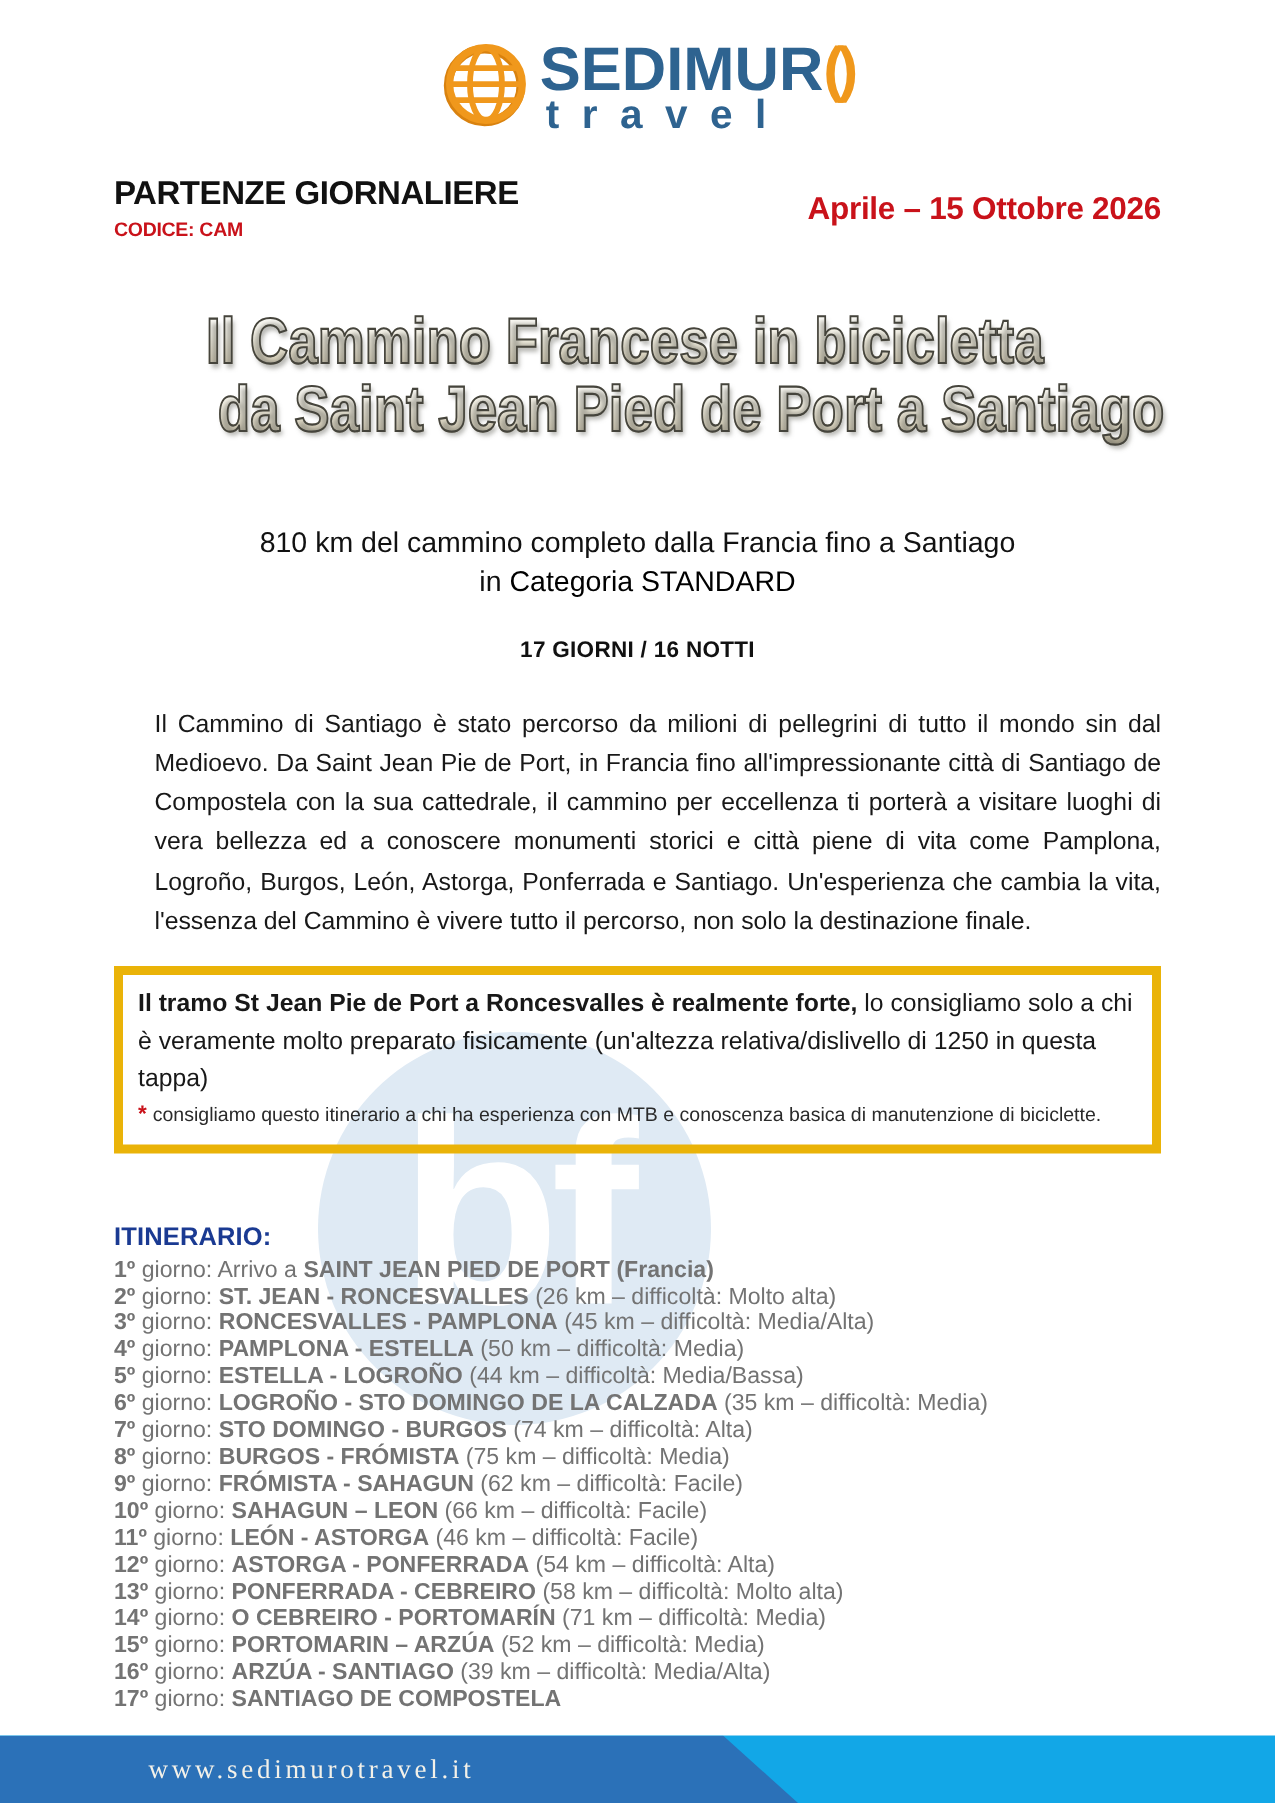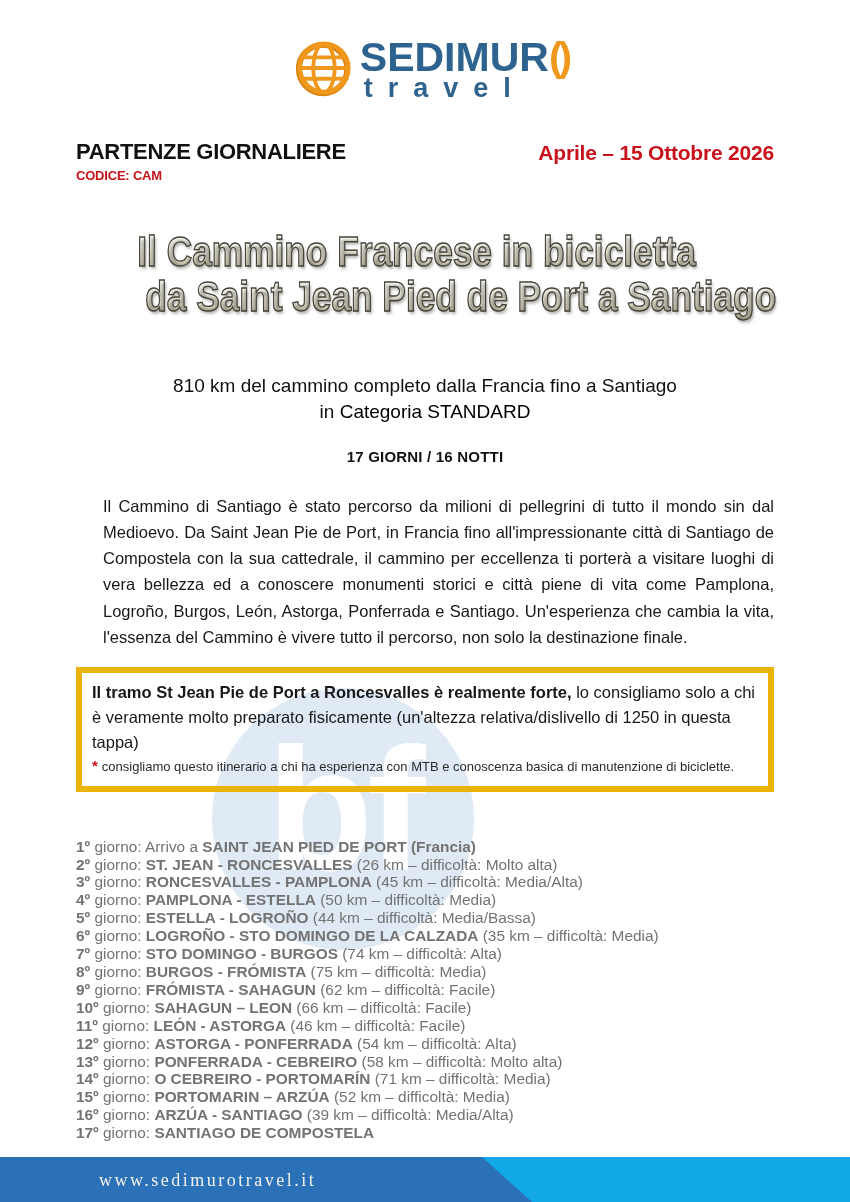--- a/index.html
+++ b/index.html
@@ -25,21 +25,21 @@
     z-index: 0;
   }
   .watermark span {
     color: #ffffff;
     font-weight: 700;
     font-size: 175px;
     letter-spacing: -6px;
     line-height: 1;
     transform: translateY(-10px);
   }
-  .content { position: relative; z-index: 1; padding: 12px 76px; }
+  .content { position: relative; z-index: 1; padding: 0 76px; }
 
   
   .logo {
     display: flex; align-items: center; justify-content: center;
     padding-top: 24px; margin-left: 10px;
   }
   .logo-globe { margin-right: 6px; margin-top: 2px; }
   .logo-text { text-align: left; }
   .logo-brand {
     font-size: 41px; font-weight: 700; line-height: 0.95;
@@ -47,22 +47,22 @@
   }
   .logo-brand .paren { color: #f0981c; letter-spacing: -4px; }
   .logo-sub {
     font-size: 27px; font-weight: 700; color: #2e6390;
     letter-spacing: 15px; margin-top: -2px; padding-left: 4px;
     line-height: 1;
   }
 
   
   .header-row {
-    display: flex; justify-content: space-between; align-items: flex-start;
-    margin-top: 36px;
+    display: flex; justify-content: space-between; align-items: center;
+    margin-top: 24px;
     gap: 16px;
   }
   .header-left-title {
     font-size: 22px; font-weight: 700; color: #111111; letter-spacing: -0.3px;
     line-height: 1.05;
   }
   .header-code {
     font-size: 13px; font-weight: 700; color: #c9121a; margin-top: 5px;
     letter-spacing: -0.2px;
   }
@@ -196,20 +196,21 @@
     <p class="intro">Il Cammino di Santiago è stato percorso da milioni di pellegrini di tutto il mondo sin dal Medioevo. Da Saint Jean Pie de Port, in Francia fino all'impressionante città di Santiago de Compostela con la sua cattedrale, il cammino per eccellenza ti porterà a visitare luoghi di vera bellezza ed a conoscere monumenti storici e città piene di vita come Pamplona, Logroño, Burgos, León, Astorga, Ponferrada e Santiago. Un'esperienza che cambia la vita, l'essenza del Cammino è vivere tutto il percorso, non solo la destinazione finale.</p>
 
     <div class="notice">
       <span class="lead">Il tramo St Jean Pie de Port a Roncesvalles è realmente forte,</span><span> lo consigliamo solo a chi è veramente molto preparato fisicamente (un'altezza relativa/dislivello di 1250 in questa tappa)</span>
       <div class="notice-footnote">
         <span class="star">*</span><span>consigliamo questo itinerario a chi ha esperienza con MTB e conoscenza basica di manutenzione di biciclette.</span>
       </div>
     </div>
 
     <div class="itinerary">
+      <div class="itinerary-heading">ITINERARIO:</div>
       <ul class="itinerary-list">
           <li><span class="b">1º</span><span> giorno: Arrivo a </span><span class="b">SAINT JEAN PIED DE PORT (Francia)</span><span></span></li>
           <li><span class="b">2º</span><span> giorno: </span><span class="b">ST. JEAN - RONCESVALLES</span><span> (26 km – difficoltà: Molto alta)</span></li>
           <li><span class="b">3º</span><span> giorno: </span><span class="b">RONCESVALLES - PAMPLONA</span><span> (45 km – difficoltà: Media/Alta)</span></li>
           <li><span class="b">4º</span><span> giorno: </span><span class="b">PAMPLONA - ESTELLA</span><span> (50 km – difficoltà: Media)</span></li>
           <li><span class="b">5º</span><span> giorno: </span><span class="b">ESTELLA - LOGROÑO</span><span> (44 km – difficoltà: Media/Bassa)</span></li>
           <li><span class="b">6º</span><span> giorno: </span><span class="b">LOGROÑO - STO DOMINGO DE LA CALZADA</span><span> (35 km – difficoltà: Media)</span></li>
           <li><span class="b">7º</span><span> giorno: </span><span class="b">STO DOMINGO - BURGOS</span><span> (74 km – difficoltà: Alta)</span></li>
           <li><span class="b">8º</span><span> giorno: </span><span class="b">BURGOS - FRÓMISTA</span><span> (75 km – difficoltà: Media)</span></li>
           <li><span class="b">9º</span><span> giorno: </span><span class="b">FRÓMISTA - SAHAGUN</span><span> (62 km – difficoltà: Facile)</span></li>

